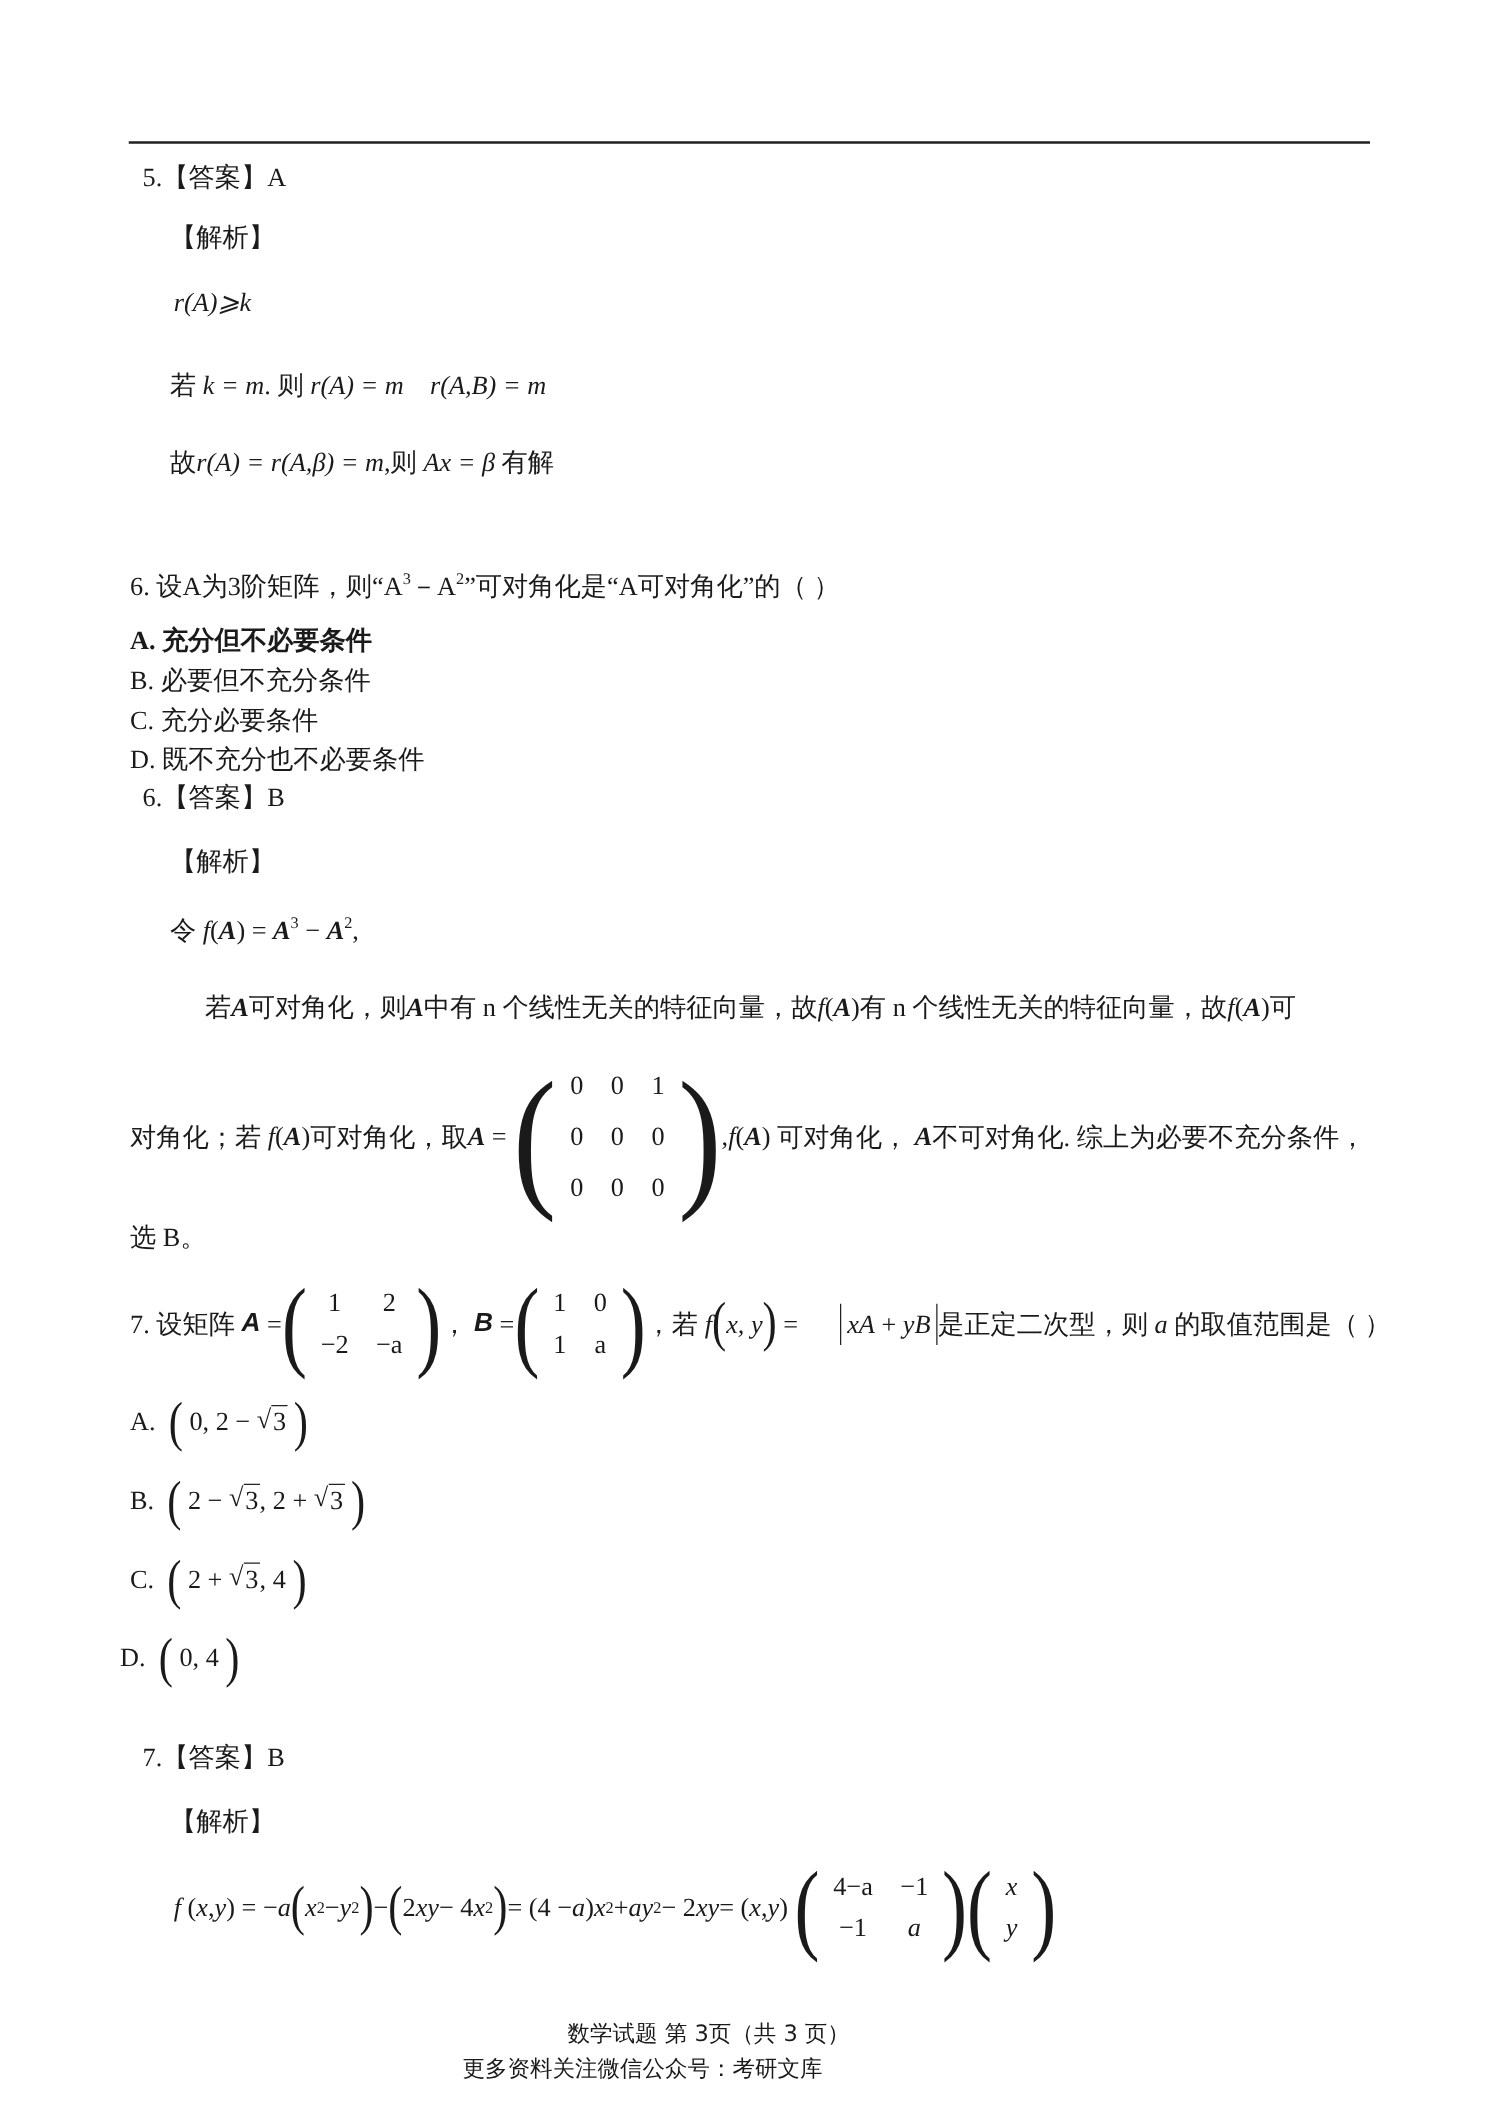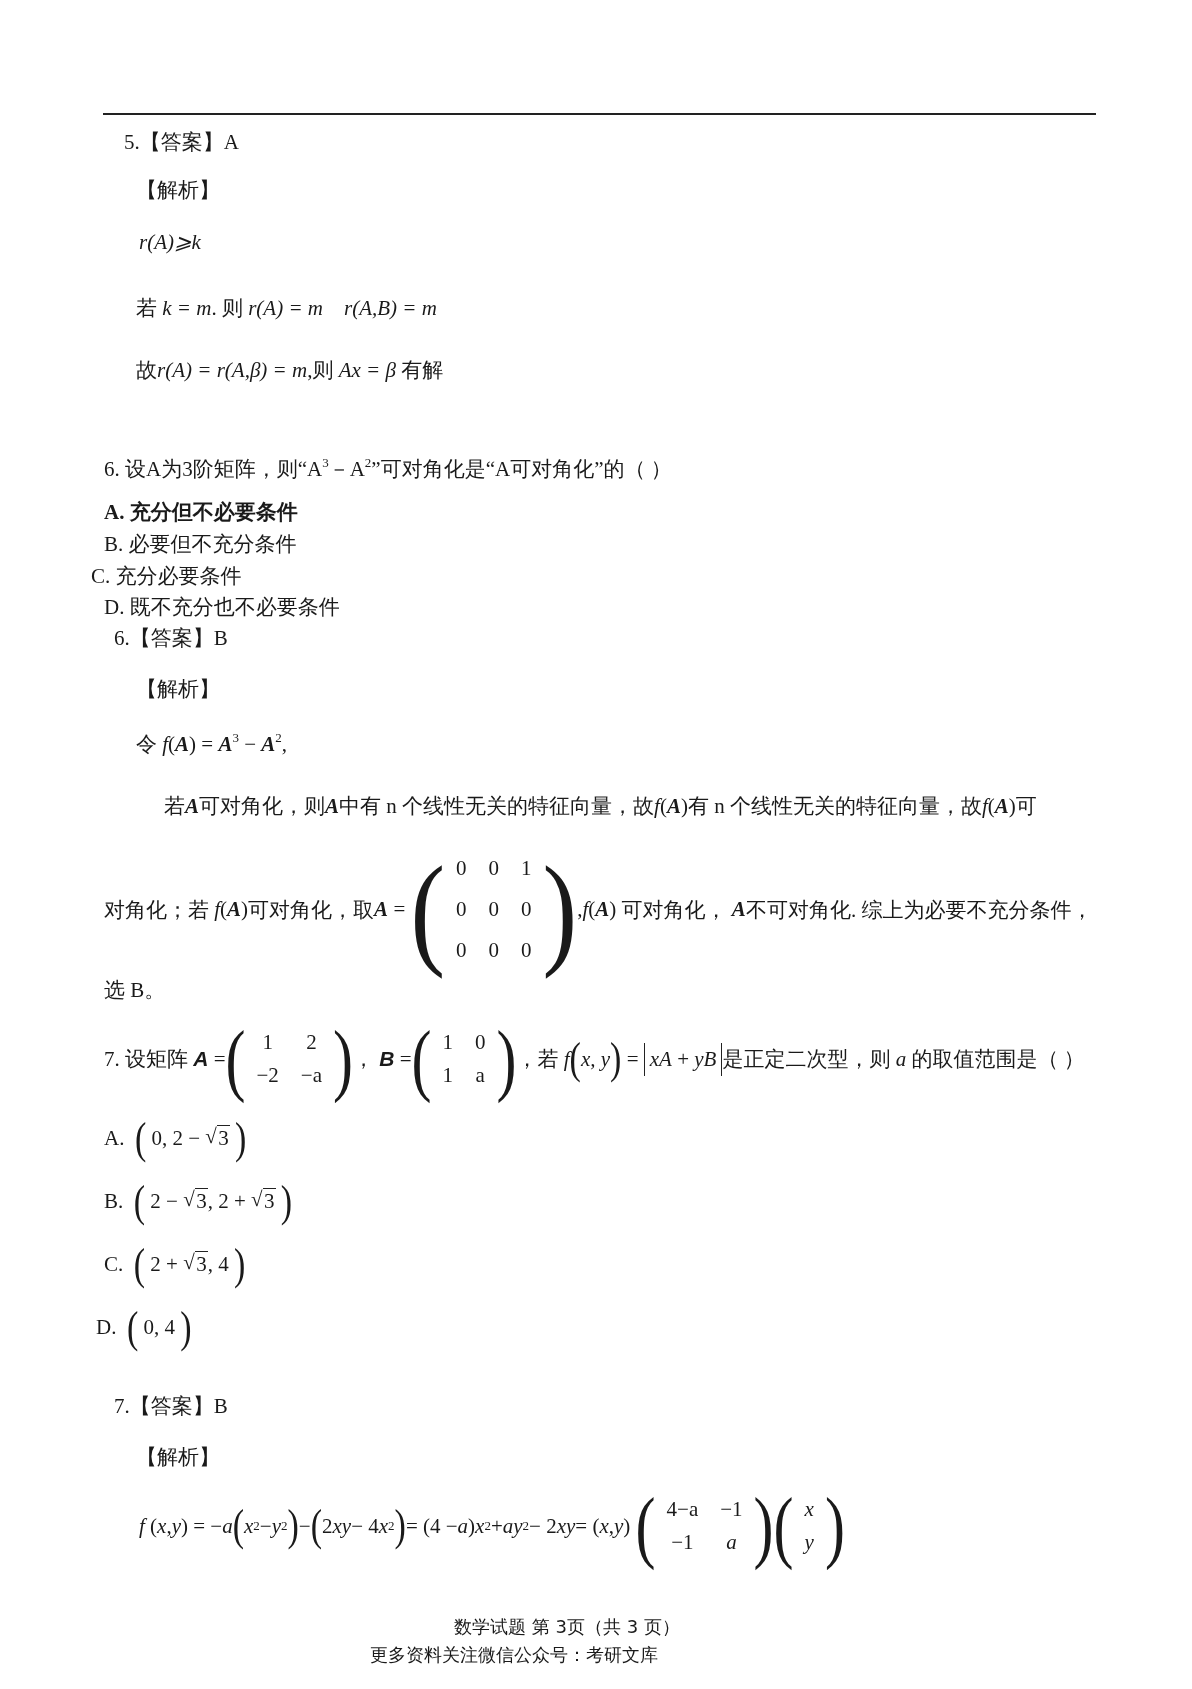--- a/index.html
+++ b/index.html
@@ -23,41 +23,41 @@
   .footer { font-family: "DejaVu Sans", sans-serif; font-size: 18px; }
   .sqrt { position: relative; display: inline-block; padding-left: 12px; }
   .sqrt::before { content: "√"; position: absolute; left: 0; top: -2px; font-style: normal; }
   .sqrt span { border-top: 1.5px solid #222; padding: 0 1px; }
 </style>
 </head>
 <body>
 
 <div class="rule"></div>
 
-<div class="abs" style="left:124px; top:128px;">5.【答案】A</div>
+<div class="abs" style="left:114px; top:128px;">5.【答案】A</div>
 <div class="abs" style="left:136px; top:176px;">【解析】</div>
 <div class="abs m" style="left:139px; top:230px;">r(A)⩾k</div>
 <div class="abs" style="left:136px; top:294px;">
   <span>若</span>
   <span class="m">k = m</span><span>.  则</span>
   <span class="m">r(A) = m</span>&nbsp;&nbsp;&nbsp;
   <span class="m">r(A,B) = m</span>
 </div>
 <div class="abs" style="left:136px; top:356px;">
   <span>故</span><span class="m">r(A) = r(A,β) = m</span><span>,则</span>
   <span class="m">Ax = β</span>
   <span>有解</span>
 </div>
 
 <div class="abs" style="left:104px; top:455px;">
   <span>6. 设A为3阶矩阵，则“A</span><sup>3</sup><span>－A</span><sup>2</sup><span>”可对角化是“A可对角化”的（  ）</span>
 </div>
 <div class="abs" style="left:104px; top:498px;font-weight:bold;">A. 充分但不必要条件</div>
 <div class="abs" style="left:104px; top:530px;">B. 必要但不充分条件</div>
-<div class="abs" style="left:91px; top:562px;">C. 充分必要条件</div>
+<div class="abs" style="left:104px; top:562px;">C. 充分必要条件</div>
 <div class="abs" style="left:104px; top:593px;">D. 既不充分也不必要条件</div>
 
 <div class="abs" style="left:114px; top:624px;">6.【答案】B</div>
 <div class="abs" style="left:136px; top:675px;">【解析】</div>
 <div class="abs" style="left:136px; top:730px;">
   <span>令</span>
   <span class="m">f</span>(<span class="b">A</span>) = <span class="b">A</span><sup>3</sup> − <span class="b">A</span><sup>2</sup>,
 </div>
 <div class="abs" style="left:136px; top:792px;margin-left:28px;">
   <span>若</span><span class="b">A</span><span>可对角化，则</span><span class="b">A</span><span>中有 n 个线性无关的特征向量，故</span><span class="m">f</span>(<span class="b">A</span>)<span>有 n 个线性无关的特征向量，故</span><span class="m">f</span>(<span class="b">A</span>)<span>可</span>
@@ -119,21 +119,21 @@
             <td>0</td>
           </tr>
       <tr>
             <td>1</td>
             <td>a</td>
           </tr>
     </tbody>
       </table>
     <span class="br">)</span>
   </span>
-  <span>，若</span>&nbsp;<span class="m">f</span><span class="paren-big">(</span><span class="m">x, y</span><span class="paren-big">)</span>&nbsp;=&nbsp;<span style="border-left:1.5px solid #222; border-right:1.5px solid #222; padding:4px 5px;"><span class="m">xA</span> + <span class="m">yB</span></span><span>是正定二次型，则</span><span class="m">&nbsp;a&nbsp;</span><span>的取值范围是（    ）</span>
+  <span>，若</span>&nbsp;<span class="m">f</span><span class="paren-big">(</span><span class="m">x, y</span><span class="paren-big">)</span>&nbsp;=&nbsp;<span style="border-left:1.5px solid #222; border-right:1.5px solid #222; padding:4px 5px;margin-left:28px;"><span class="m">xA</span> + <span class="m">yB</span></span><span>是正定二次型，则</span><span class="m">&nbsp;a&nbsp;</span><span>的取值范围是（    ）</span>
 </div>
 
 <div class="abs" style="left:104px; top:1120px;">
   <span>A.</span>&nbsp;&nbsp;<span class="paren-big">(</span> 0, 2 − <span class="sqrt"><span>3</span></span> <span class="paren-big">)</span>
 </div>
 <div class="abs" style="left:104px; top:1183px;">
   <span>B.</span>&nbsp;&nbsp;<span class="paren-big">(</span> 2 − <span class="sqrt"><span>3</span></span>, 2 + <span class="sqrt"><span>3</span></span> <span class="paren-big">)</span>
 </div>
 <div class="abs" style="left:104px; top:1246px;">
   <span>C.</span>&nbsp;&nbsp;<span class="paren-big">(</span> 2 + <span class="sqrt"><span>3</span></span>, 4 <span class="paren-big">)</span>

